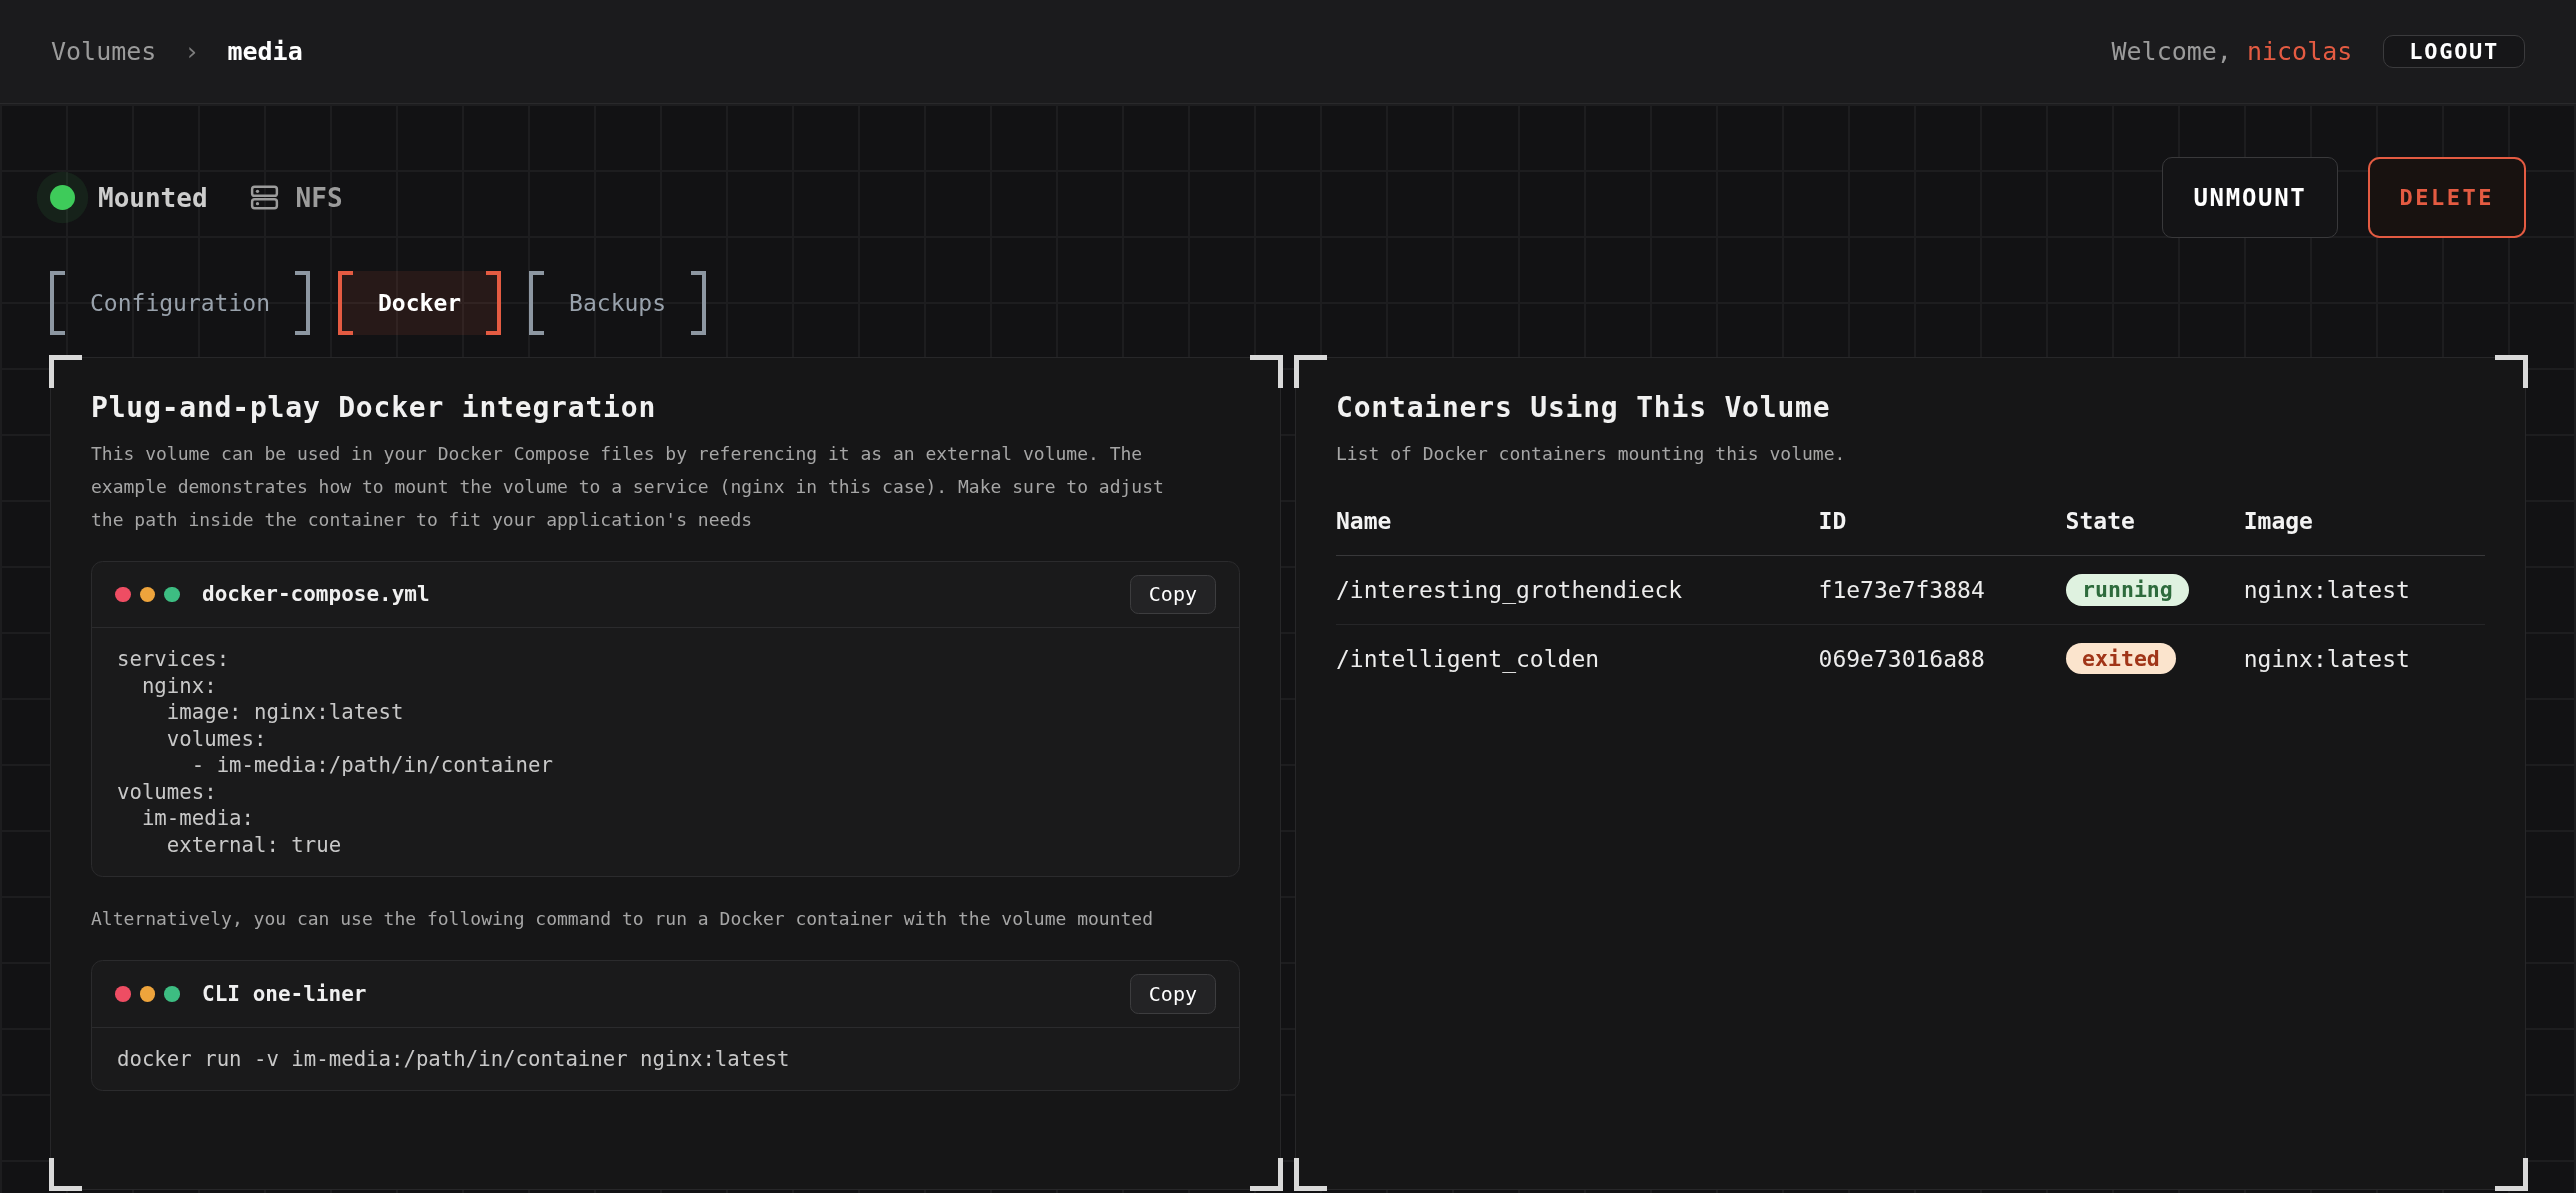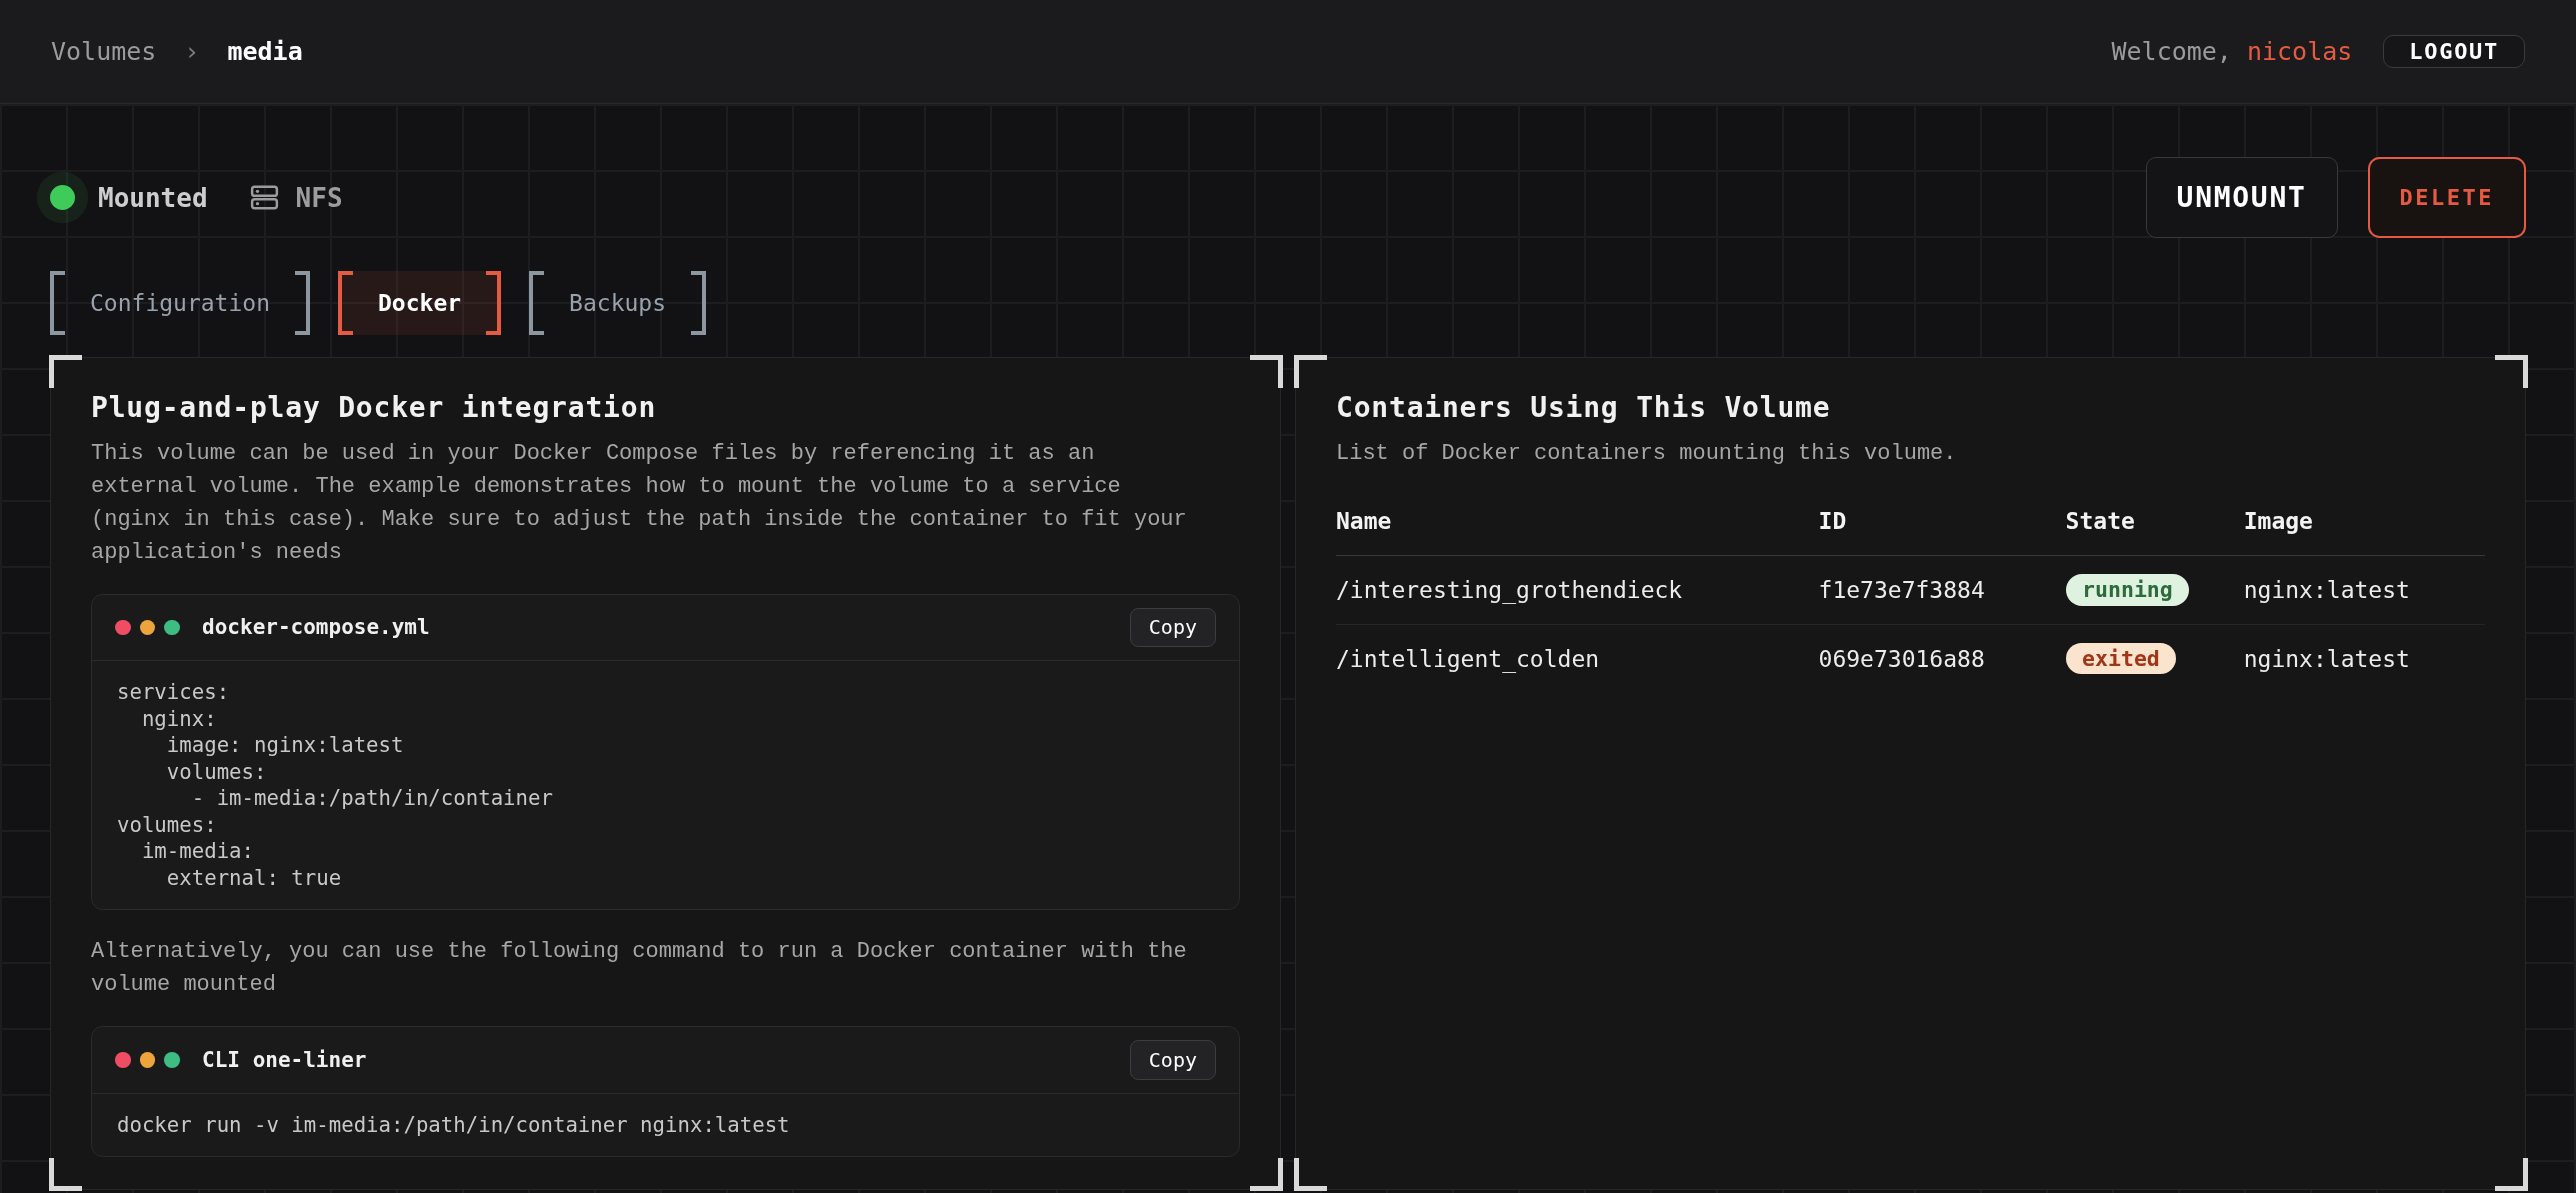--- a/index.html
+++ b/index.html
@@ -55,21 +55,21 @@
     box-shadow: 0 0 0 13.2px rgba(62, 203, 90, 0.09);
     margin-right: 23px;
   }
   .status-label { font-size: 26px; font-weight: bold; color: #cdcdcd; margin-right: 40px; }
   .nfs-icon { margin-right: 15px; display: flex; }
   .nfs-label { font-size: 26px; font-weight: bold; color: #9c9c9c; }
   .status-actions { margin-left: auto; display: flex; gap: 30px; }
   .btn-unmount {
     background: #141416; color: #ffffff;
     border: 1.7px solid #39393b; border-radius: 10px;
-    font-family: inherit; font-size: 28px; font-weight: bold; letter-spacing: 1.7px;
+    font-family: inherit; font-size: 24px; font-weight: bold; letter-spacing: 1.7px;
     padding: 16.5px 30px; cursor: pointer;
   }
   .btn-delete {
     background: #181210; color: var(--accent);
     border: 2.5px solid var(--accent); border-radius: 11.6px;
     font-family: inherit; font-size: 22px; font-weight: bold; letter-spacing: 2.5px;
     padding: 26px 30px; cursor: pointer;
   }
 
   
@@ -95,21 +95,21 @@
     border: 1.7px solid #272729;
     padding: 33px 40px;
   }
   .corner { position: absolute; width: 33px; height: 33px; border: 0 solid #d9d9d9; }
   .corner.tl { top: -2.5px; left: -2.5px; border-top-width: 5px; border-left-width: 5px; }
   .corner.tr { top: -2.5px; right: -2.5px; border-top-width: 5px; border-right-width: 5px; }
   .corner.bl { bottom: -2.5px; left: -2.5px; border-bottom-width: 5px; border-left-width: 5px; }
   .corner.br { bottom: -2.5px; right: -2.5px; border-bottom-width: 5px; border-right-width: 5px; }
 
   .panel-title { font-size: 28px; font-weight: bold; color: var(--text-bright); letter-spacing: 0.8px; }
-  .panel-desc  { font-size: 22px; line-height: 33px; color: #a6a6a6; margin-top: 13.2px; max-width: 1108px; font-family: Liberation Mono, monospace; }
+  .panel-desc  { font-size: 18px; line-height: 33px; color: #a6a6a6; margin-top: 13.2px; max-width: 1108px; }
 
   
   .code-block {
     border: 1.7px solid #2b2b2d; border-radius: 11.6px;
     background: #1a1a1b; overflow: hidden;
     margin-top: 25px;
   }
   .code-header {
     display: flex; align-items: center;
     padding: 13.2px 23px;

